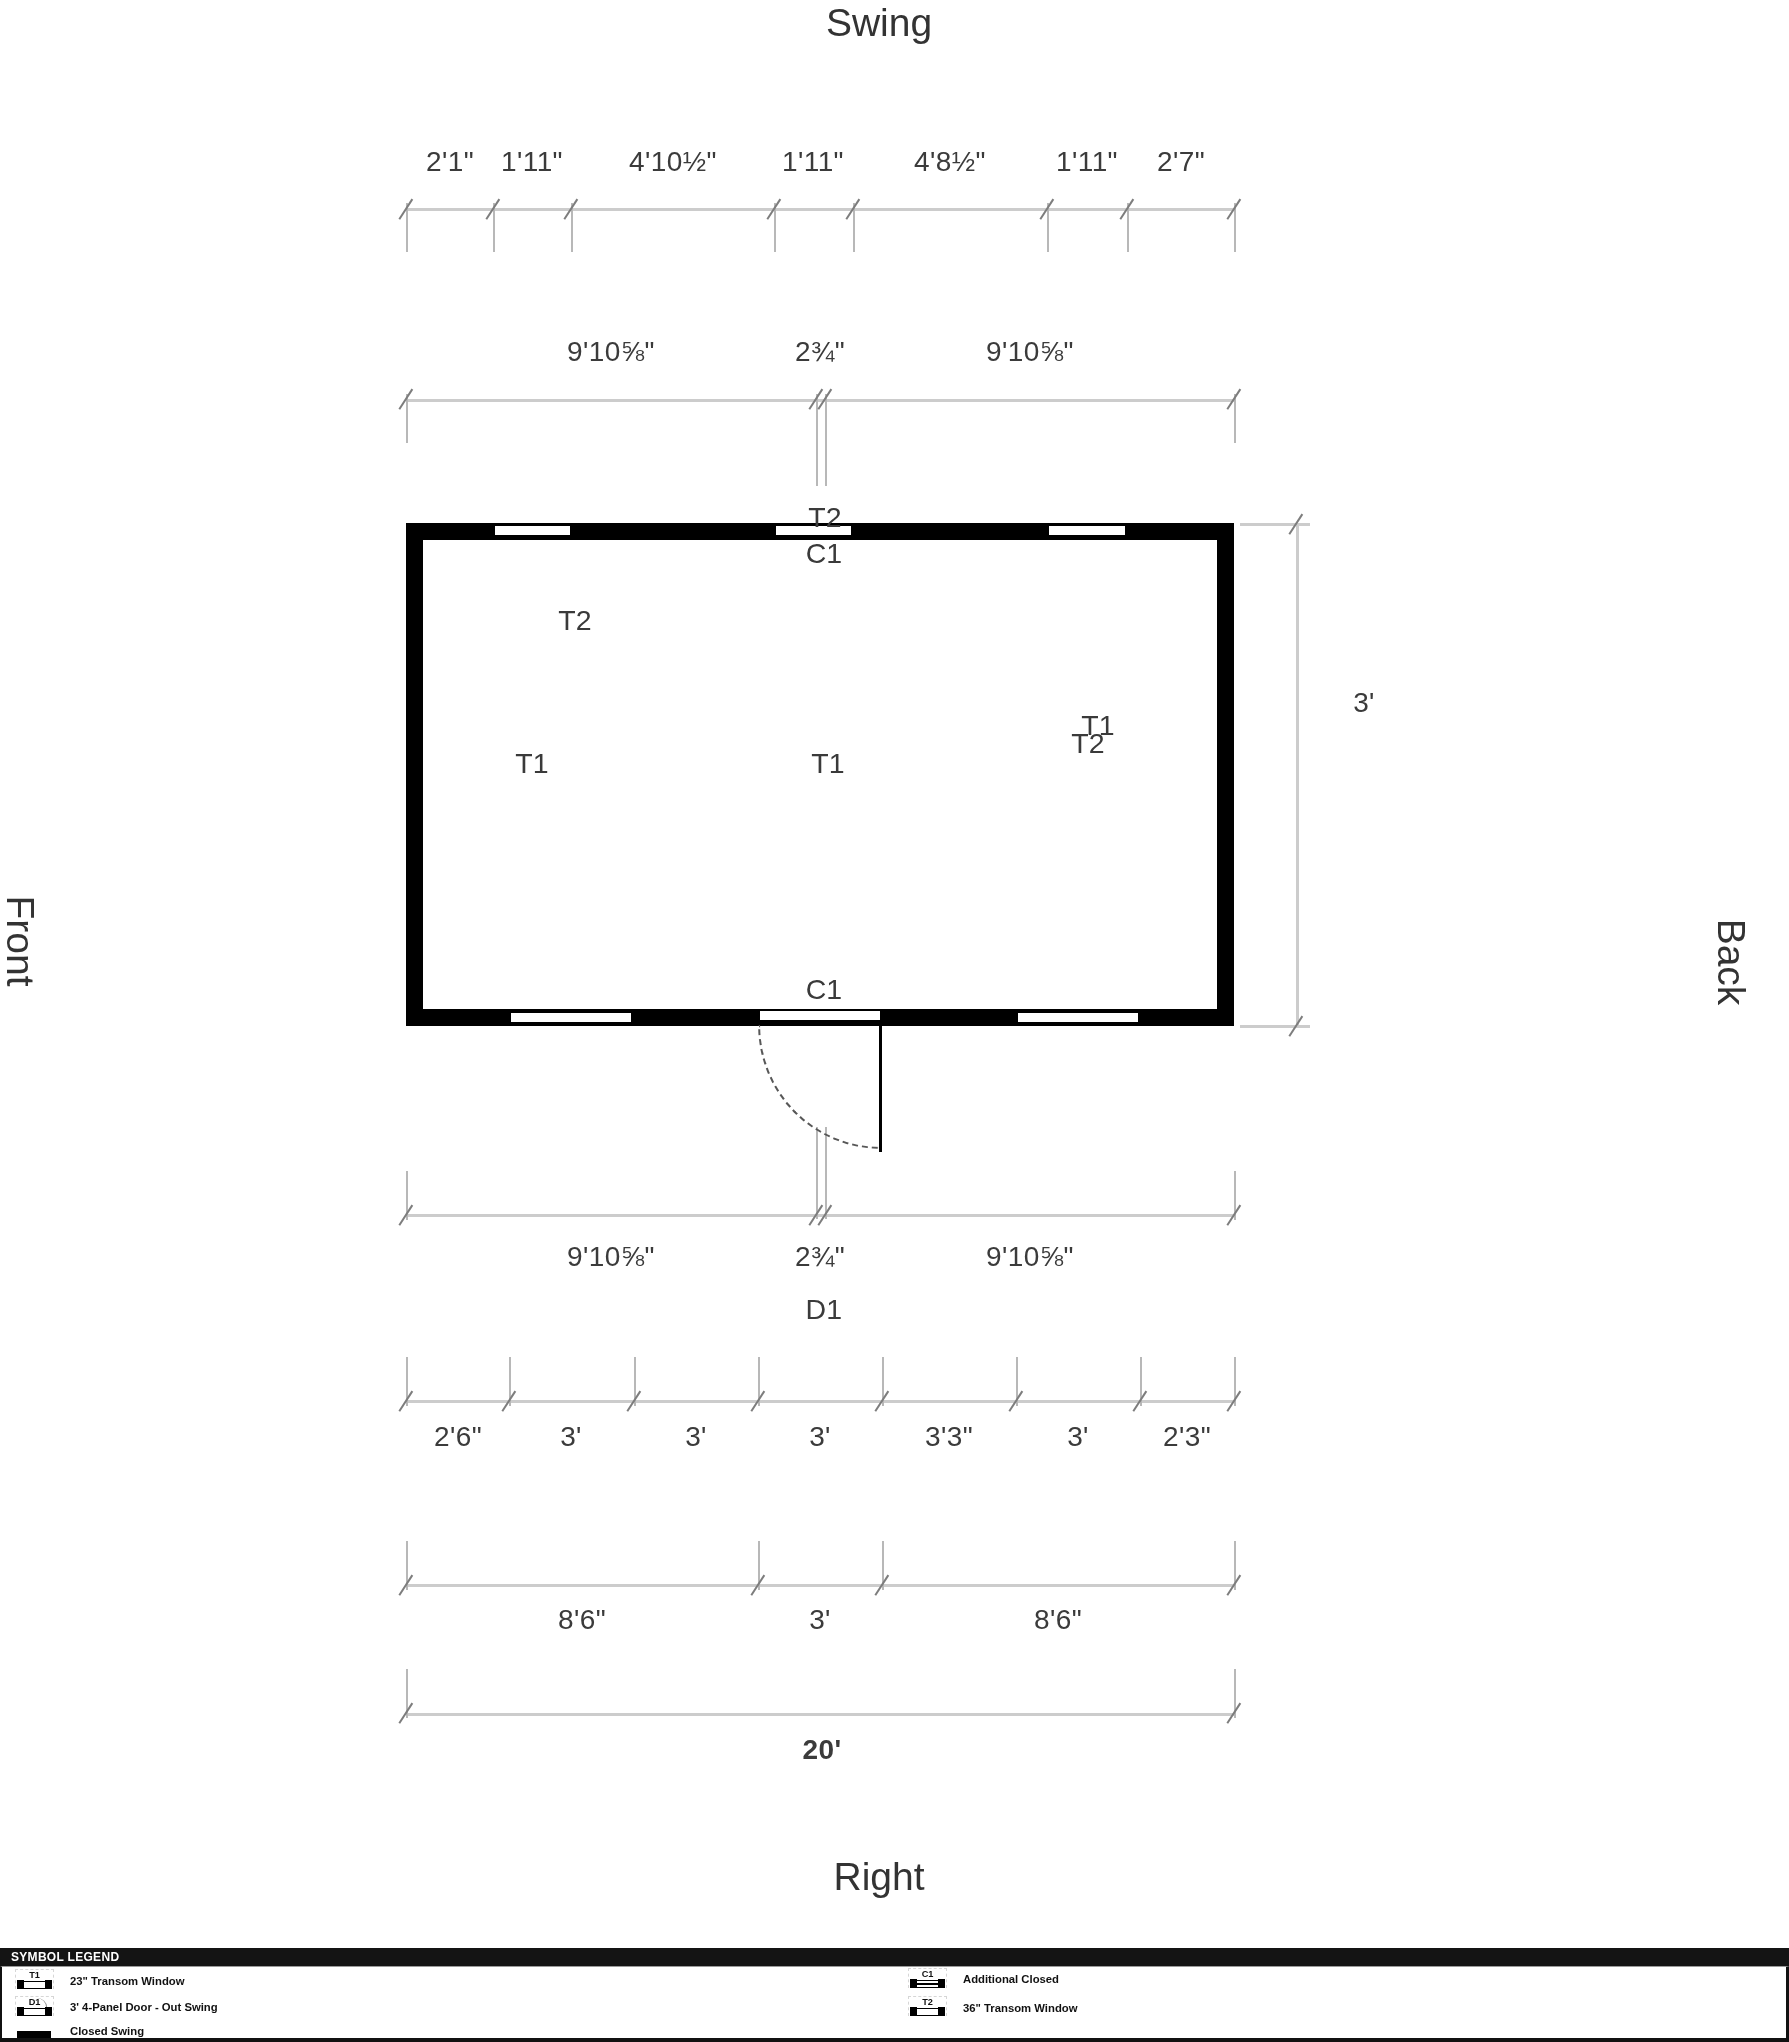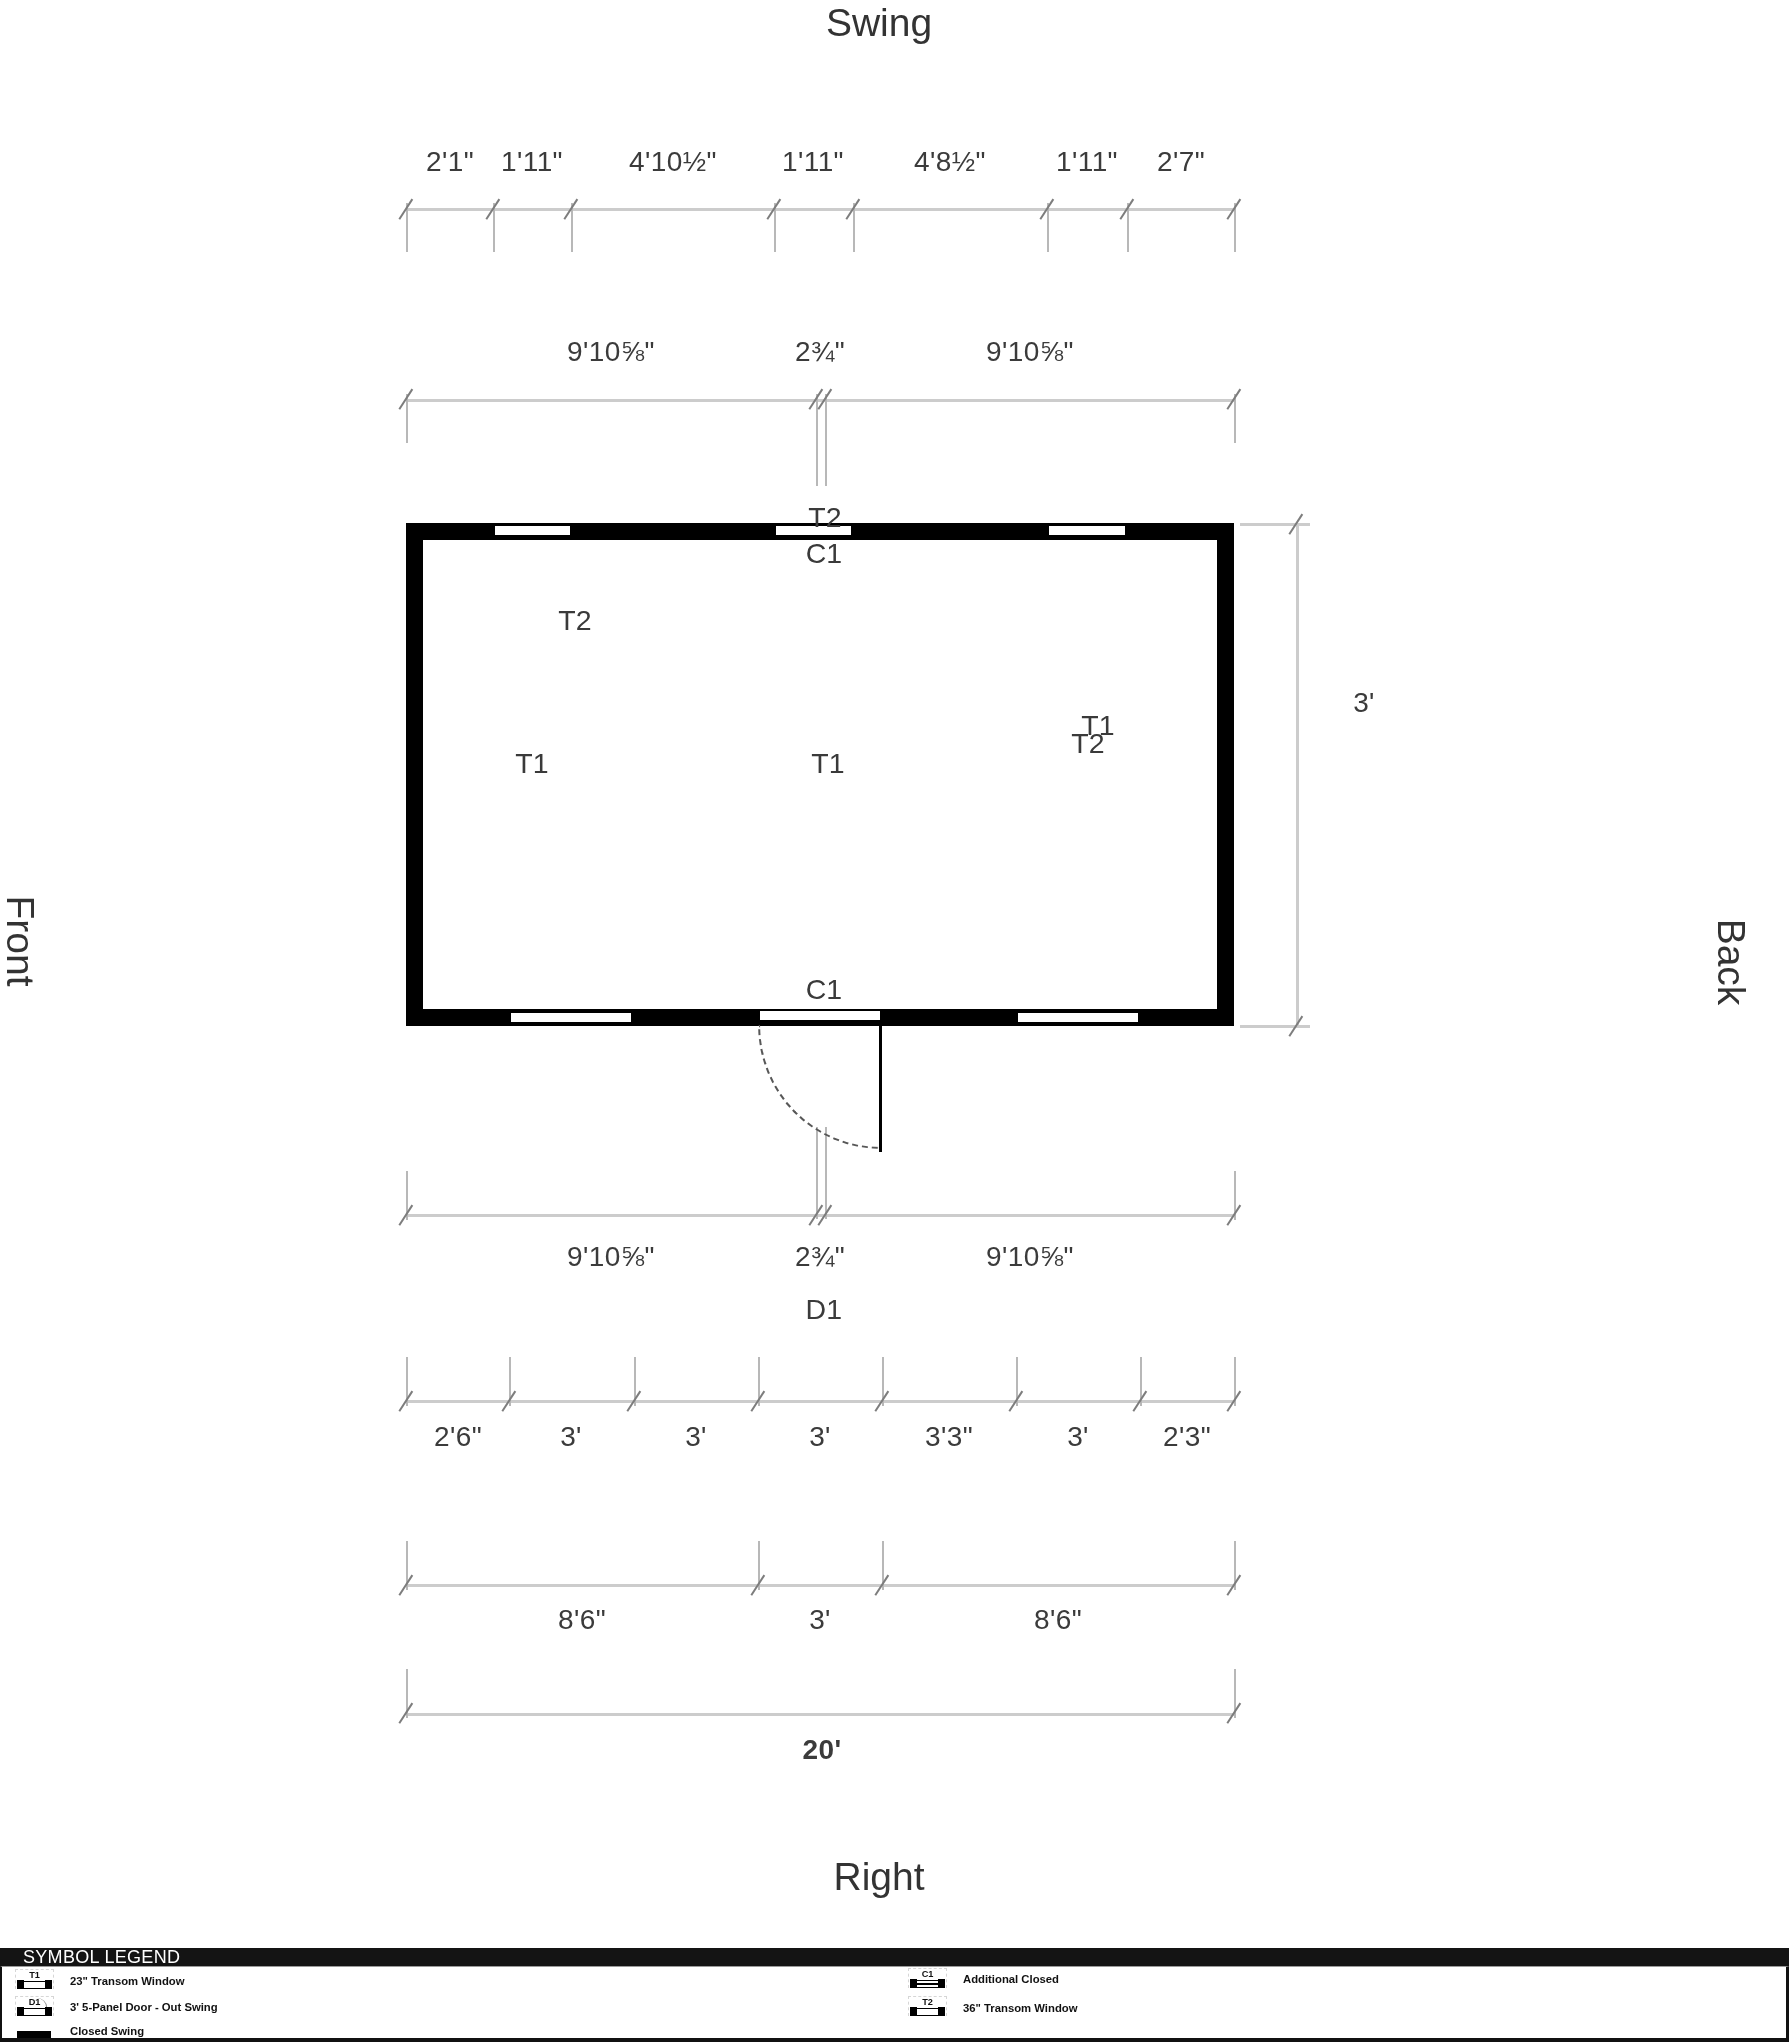--- a/index.html
+++ b/index.html
@@ -27,22 +27,22 @@
   .planbox{position:absolute;border:17px solid #000;box-sizing:border-box;background:#fff;}
   .opening{position:absolute;background:#fff;border:2.1px solid #000;box-sizing:border-box;}
   .planlabel{position:absolute;transform:translate(-50%,-50%);font-size:28.5px;
              color:#3a3a3a;white-space:nowrap;}
   .leaf{position:absolute;width:2.5px;background:#000;}
   .swing{position:absolute;border-left:2.1px dashed #575757;border-bottom:2.1px dashed #575757;
          border-bottom-left-radius:100%;box-sizing:border-box;}
 
   
   .lg-header{position:absolute;left:0;top:1948px;width:1790px;height:17.6px;background:#141414;}
-  .lg-header span{position:absolute;left:23px;top:50%;transform:translateY(-50%);
-                  color:#fff;font-size:18px;font-weight:400;letter-spacing:0.3px;}
+  .lg-header span{position:absolute;left:11px;top:50%;transform:translateY(-50%);
+                  color:#fff;font-size:12px;font-weight:700;letter-spacing:0.3px;}
   .lg-body{position:absolute;left:0;top:1966px;width:1790px;height:72px;background:#fff;
            border-top:1.7px solid #9a9a9a;border-left:2.5px solid #111;border-right:4.2px solid #111;
            box-sizing:border-box;}
   .lg-footer{position:absolute;left:0;top:2038px;width:1790px;height:4.2px;background:#111;}
   .sym{position:absolute;width:39px;border:0.8px dashed #d6d6d6;border-bottom:none;box-sizing:border-box;}
   .sym-tag{font-size:9.2px;font-weight:700;color:#111;text-align:center;height:11px;line-height:11px;}
   .sym-bar{position:relative;height:7.6px;background:#fff;border-top:1.7px solid #000;
            border-bottom:1.7px solid #000;box-sizing:border-box;margin:0 0.8px;}
   .sym-bar::before,.sym-bar::after{content:"";position:absolute;top:-1.7px;bottom:-1.7px;width:7.6px;background:#000;}
   .sym-bar::before{left:0;}
@@ -191,21 +191,21 @@
   <div class="sym" style="left: 15px; top: 1969px;">
         <div class="sym-tag">T1</div>
         <div class="sym-bar"></div>
       </div>
       <div class="lg-label" style="left: 70px; top: 1981px;">23" Transom Window</div>
       <div class="sym" style="left: 15px; top: 1996px;">
         <div class="sym-tag">D1</div>
         <div class="sym-bar"></div>
         <div class="sym-arc"></div>
       </div>
-      <div class="lg-label" style="left: 70px; top: 2007px;">3' 5-Panel Door - Out Swing</div>
+      <div class="lg-label" style="left: 70px; top: 2007px;">3' 4-Panel Door - Out Swing</div>
       <div class="sym" style="left: 15px; top: 2023px; border: none; height: 18.5px;">
         <div class="sym-wall" style="left: 1.7px; top: 7.6px;"></div>
       </div>
       <div class="lg-label" style="left: 70px; top: 2031px;">Closed Swing</div>
       <div class="sym" style="left: 908px; top: 1968px;">
         <div class="sym-tag">C1</div>
         <div class="sym-bar">
           <div class="sym-outlet-line"></div>
         </div>
       </div>

